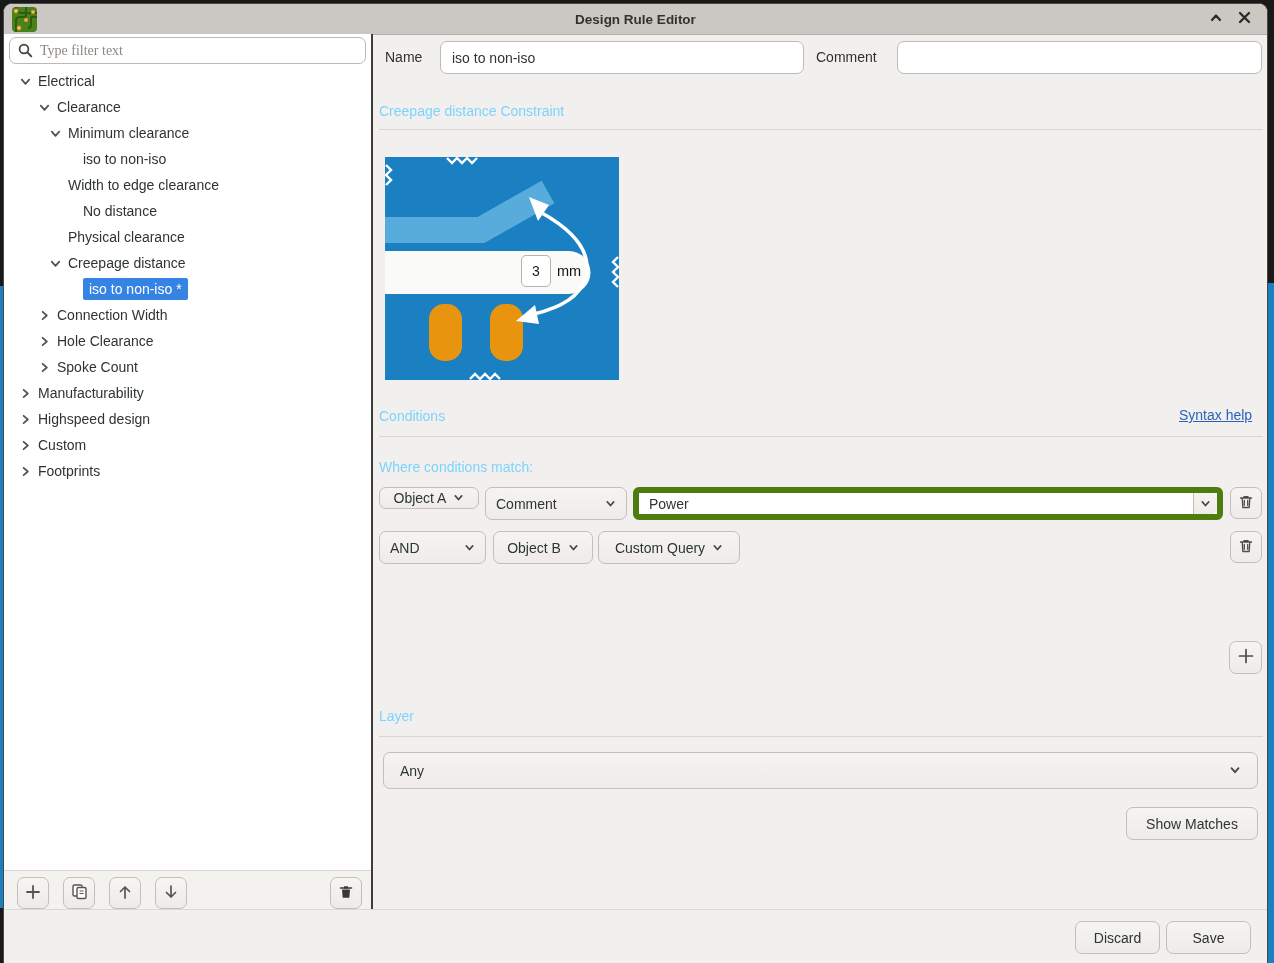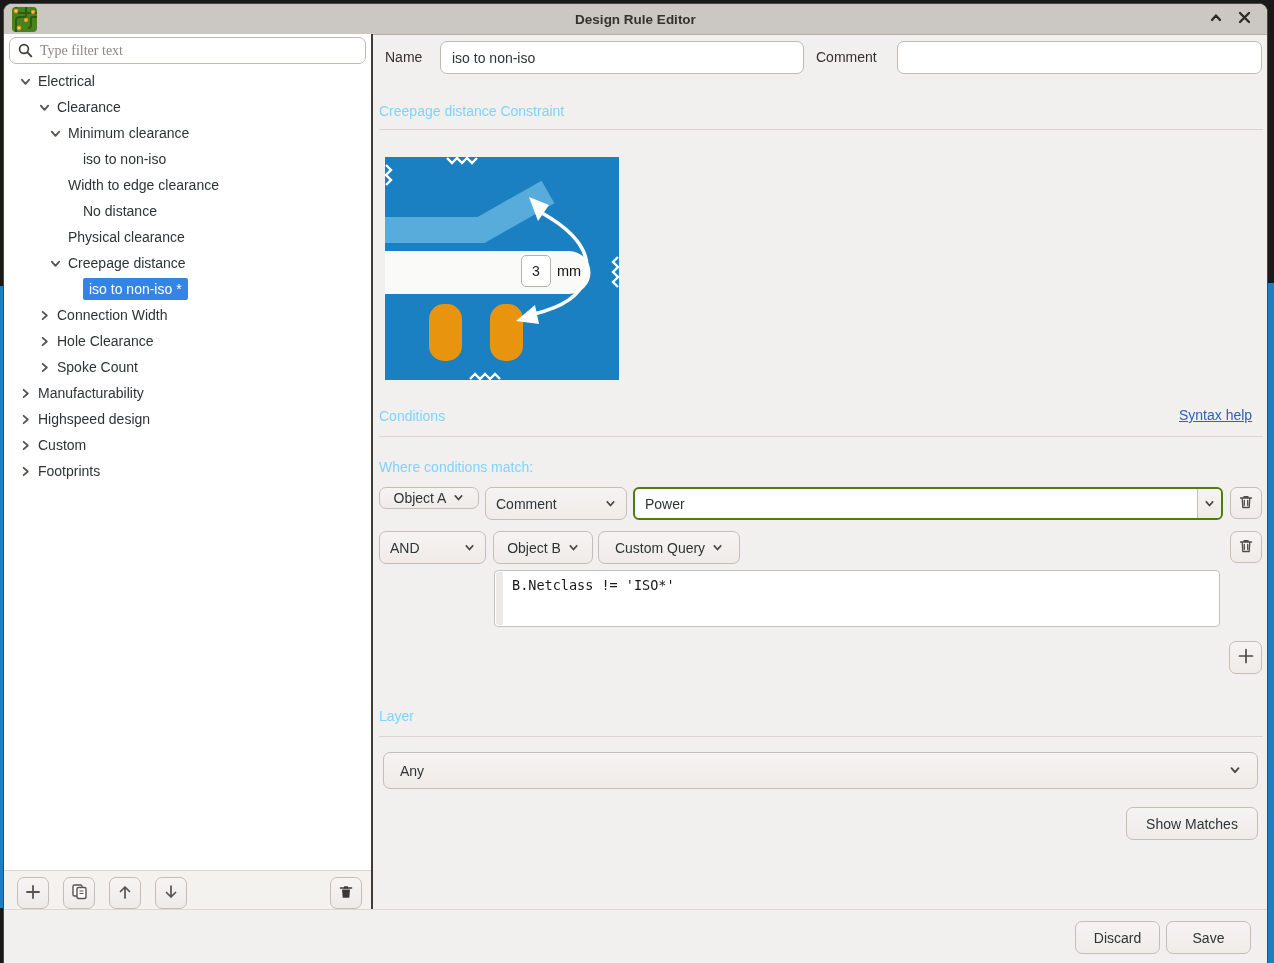--- a/index.html
+++ b/index.html
@@ -28,21 +28,21 @@
   .bottom-sep{position:absolute;left:4px;right:7px;top:909px;height:1px;background:#dcd8d4;}
   .heading{position:absolute;font-size:14px;color:#7dd3fc;}
   .sep{position:absolute;height:1px;background:#d9d5d1;}
   .field-label{position:absolute;font-size:14px;color:#33302b;line-height:33px;}
   .text-input{position:absolute;box-sizing:border-box;border:1px solid #bfbab4;border-radius:7px;background:#fff;font-size:14px;color:#2e3436;padding:0 11px;font-family:inherit;outline:none;height:33px;}
   .btn{position:absolute;box-sizing:border-box;background:linear-gradient(#f6f4f2,#eeebe8);border:1px solid #c2beb8;border-radius:7px;font-size:14px;color:#2e3436;display:flex;align-items:center;padding:0 10px;font-family:inherit;}
   .btn .chev{color:#4a4641;margin-left:7px;flex:none;}
   .btn.spread{justify-content:space-between;}
   .btn.center{justify-content:center;}
   .link{position:absolute;font-size:14px;color:#2a62b8;text-decoration:underline;}
-  .combo{position:absolute;box-sizing:border-box;height:33px;background:#fff;border:2px solid #4d7c0f;border-radius:6px;}
+  .combo{position:absolute;box-sizing:border-box;height:33px;background:#fff;border:6px solid #4d7c0f;border-radius:6px;}
   .combo input{position:absolute;left:0;top:0;bottom:0;right:24px;border:none;background:none;font-size:14px;font-family:inherit;padding:0 10px;color:#2e3436;outline:none;width:calc(100% - 44px);}
   .combo .arrow-seg{position:absolute;right:0;top:0;bottom:0;width:23px;background:linear-gradient(#f6f4f2,#eeebe8);border-left:1px solid #c2beb8;border-radius:0 5px 5px 0;display:flex;align-items:center;justify-content:center;color:#4a4641;border-top:none;border-bottom:none;border-right:none;}
   .icon-btn{position:absolute;box-sizing:border-box;background:linear-gradient(#f6f4f2,#eeebe8);border:1px solid #c2beb8;border-radius:7px;display:flex;align-items:center;justify-content:center;color:#4f4b46;padding:0;}
   .code-box{position:absolute;left:494px;top:570px;width:726px;height:57px;box-sizing:border-box;background:#fff;border:1px solid #c6c2bd;border-radius:4px;}
   .code-box .gutter{position:absolute;left:1px;top:1px;bottom:1px;width:7px;background:#eceae7;border-radius:3px 0 0 3px;}
   .code-box .code{position:absolute;left:17px;top:6px;font-family:"DejaVu Sans Mono","Liberation Mono",monospace;font-size:13.5px;color:#191919;white-space:pre;}
   .creepage-val{position:absolute;left:521px;top:255px;width:30px;height:32px;box-sizing:border-box;border:1px solid #b6b1ac;border-radius:5px;background:#fff;text-align:center;font-size:14px;font-family:inherit;color:#1a1a1a;padding:0;outline:none;}
   .creepage-units{position:absolute;left:557px;top:263px;font-size:14.5px;color:#141414;}
   .illu{position:absolute;left:385px;top:157px;width:234px;height:223px;}
   .footer-btn{height:33px;border-radius:7px;}
@@ -320,24 +320,20 @@
     <span class="chev"><svg width="11" height="11" viewBox="0 0 12 12">
           <path d="M2.5 4.2l3.5 4 3.5-4" fill="none" stroke="currentColor" stroke-width="1.8" stroke-linecap="round" stroke-linejoin="round"></path>
         </svg></span>
   </button>
   <button class="icon-btn" style="left:1230px;top:531px;width:32px;height:32px;">
     <span><svg width="16" height="16" viewBox="0 0 16 16">
           <path d="M2.5 4h11M6 4V2.6h4V4M4.2 4l.6 9.5h6.4l.6-9.5M6.3 6.3v5M9.7 6.3v5" fill="none" stroke="currentColor" stroke-width="1.3" stroke-linecap="round" stroke-linejoin="round"></path>
         </svg></span>
   </button>
 
-  <div class="code-box">
-    <div class="gutter"></div>
-    <div class="code">B.Netclass != 'ISO*'</div>
-  </div>
 
   <button class="icon-btn" style="left:1229px;top:641px;width:33px;height:33px;">
     <span><svg width="18" height="18" viewBox="0 0 18 18">
           <path d="M9 2.5v13M2.5 9h13" stroke="currentColor" stroke-width="1.7" stroke-linecap="round"></path>
         </svg></span>
   </button>
 
   <span class="heading" style="left:379px;top:708px;">Layer</span>
   <div class="sep" style="left:379px;top:736px;width:884px;"></div>
 

